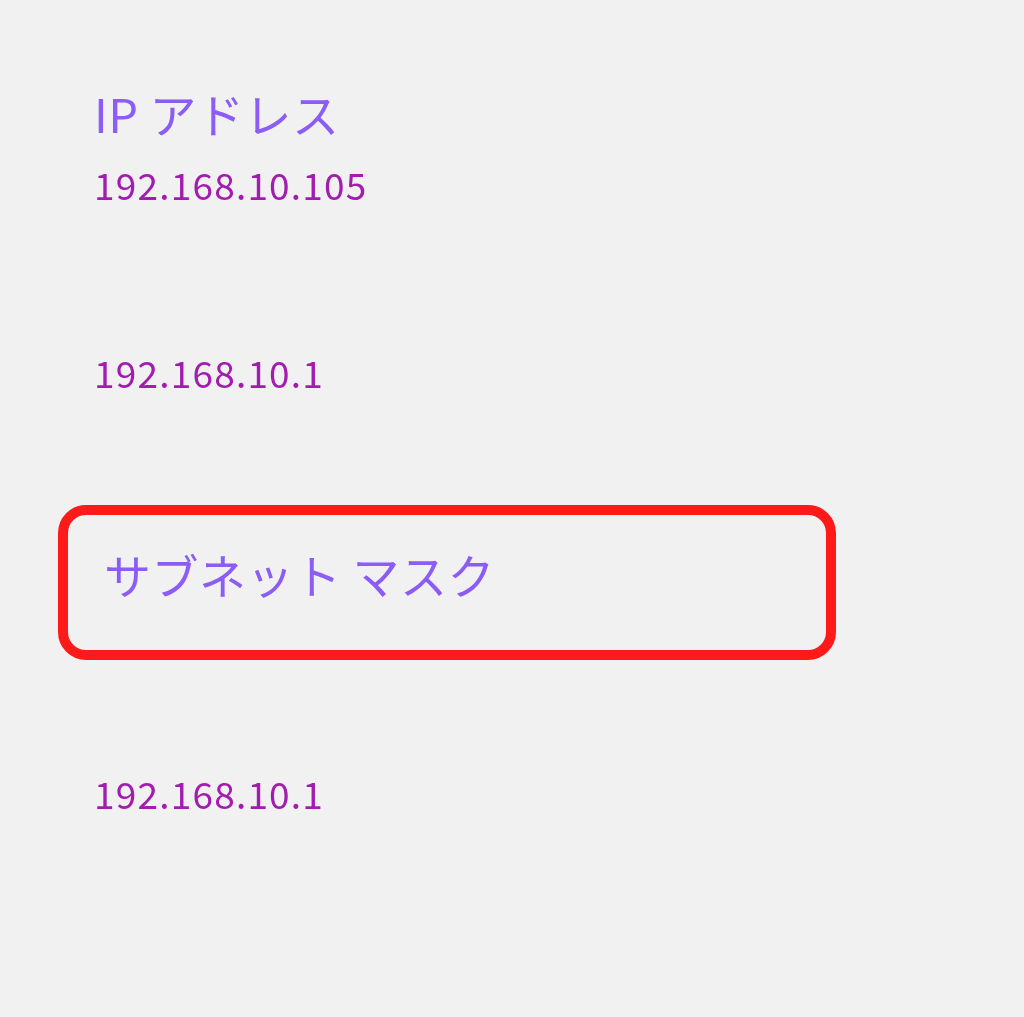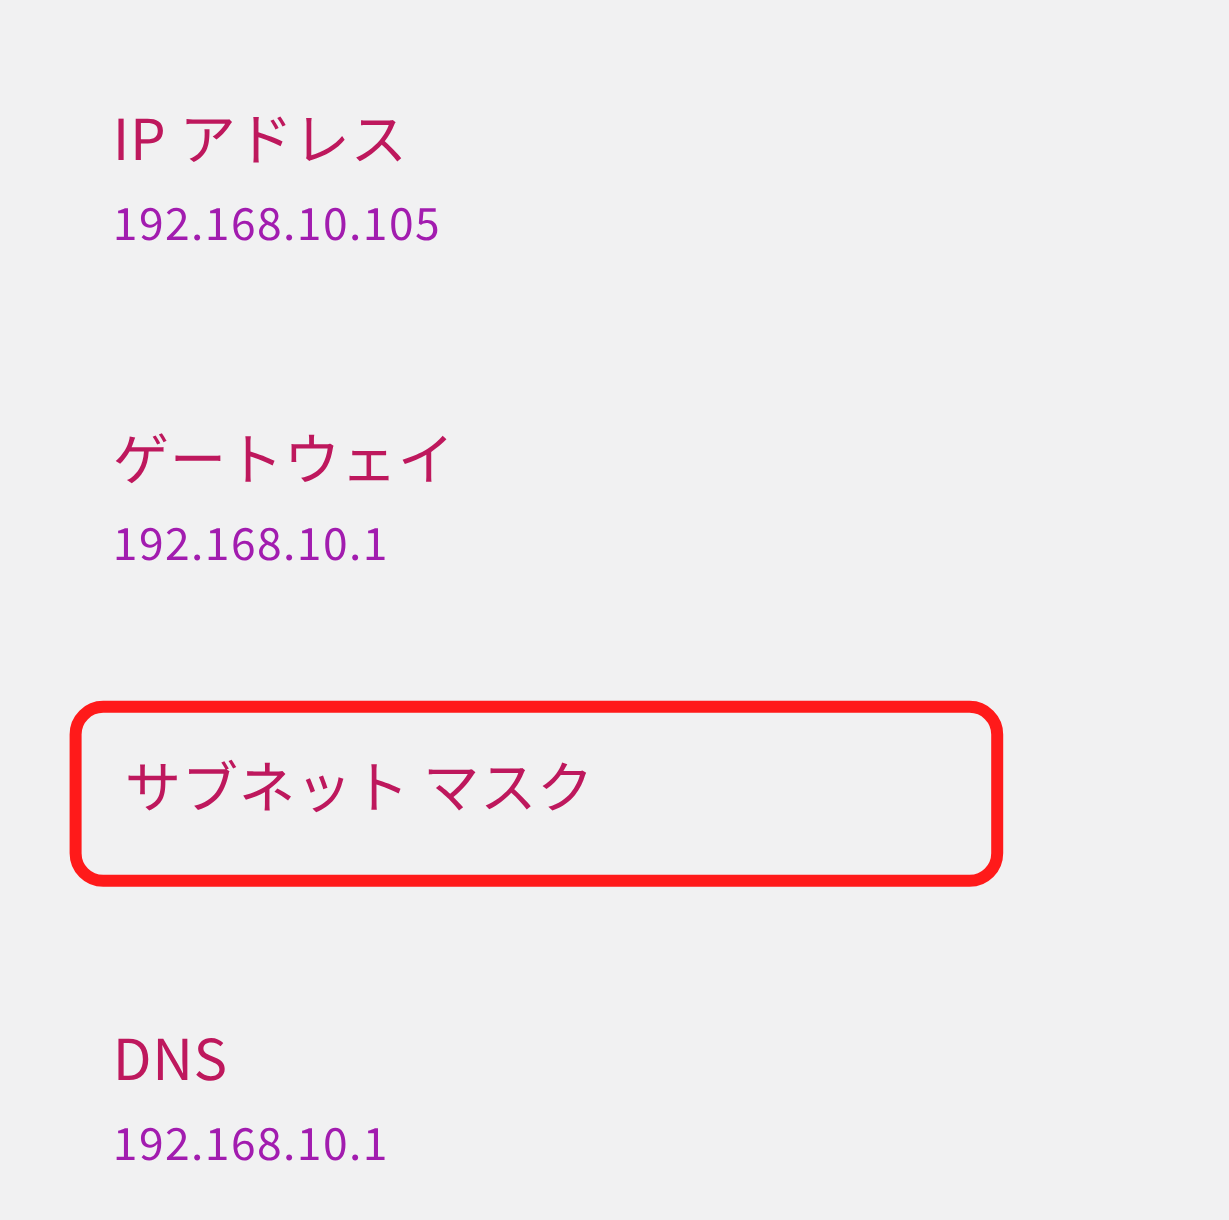--- a/index.html
+++ b/index.html
@@ -21,21 +21,21 @@
     }
     .setting-item {
       padding-top: 28px;
       padding-bottom: 28px;
       margin-bottom: 78px;
       padding-left: 16px;
       padding-right: 16px;
     }
     .setting-label {
       font-size: 47px;
-      color: #be185d;
+      color: #8b5cf6;
       font-weight: 400;
       letter-spacing: 0.5px;
       margin-bottom: 10px;
     }
     .setting-value {
       font-size: 37px;
       color: #a21caf;
       font-weight: 400;
       letter-spacing: 1.2px;
     }
@@ -53,26 +53,24 @@
 <body>
 
 <div class="settings-list">
 
   <div class="setting-item">
     <div class="setting-label">IP アドレス</div>
     <div class="setting-value">192.168.10.105</div>
   </div>
 
   <div class="setting-item">
-    <div class="setting-label">ゲートウェイ</div>
     <div class="setting-value">192.168.10.1</div>
   </div>
 
   <div class="setting-item highlighted">
     <div class="setting-label">サブネット マスク</div>
   </div>
 
   <div class="setting-item">
-    <div class="setting-label">DNS</div>
     <div class="setting-value">192.168.10.1</div>
   </div>
 
 </div>
 
 </body></html>

